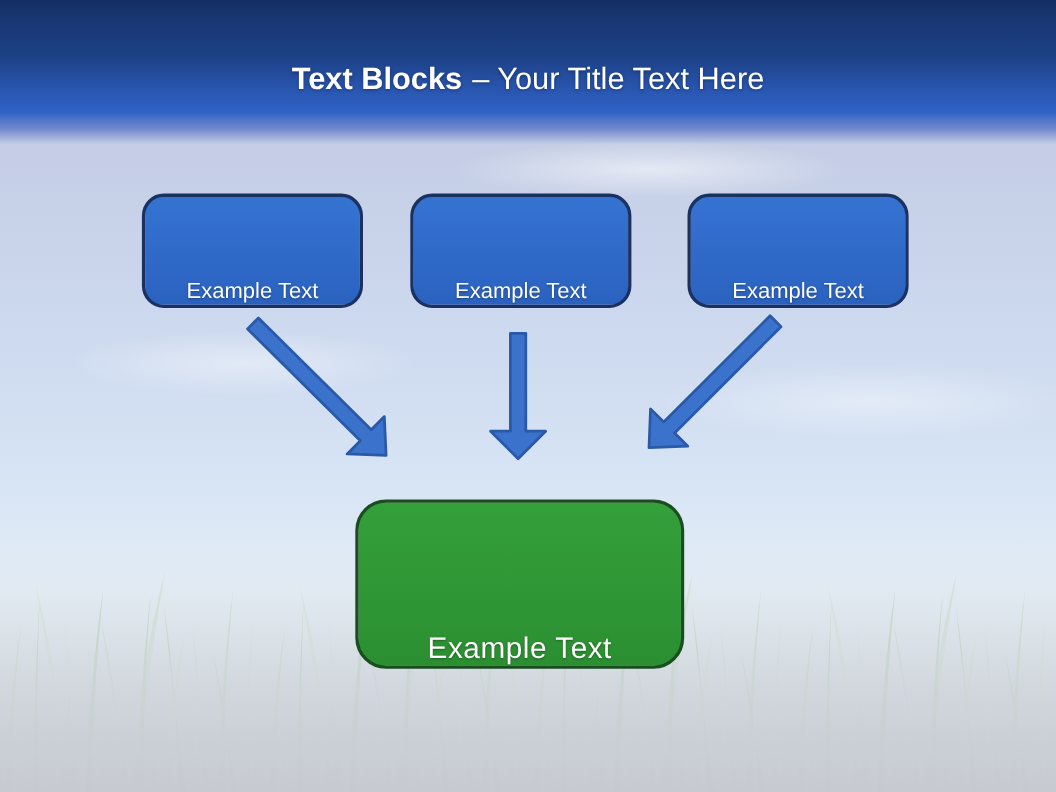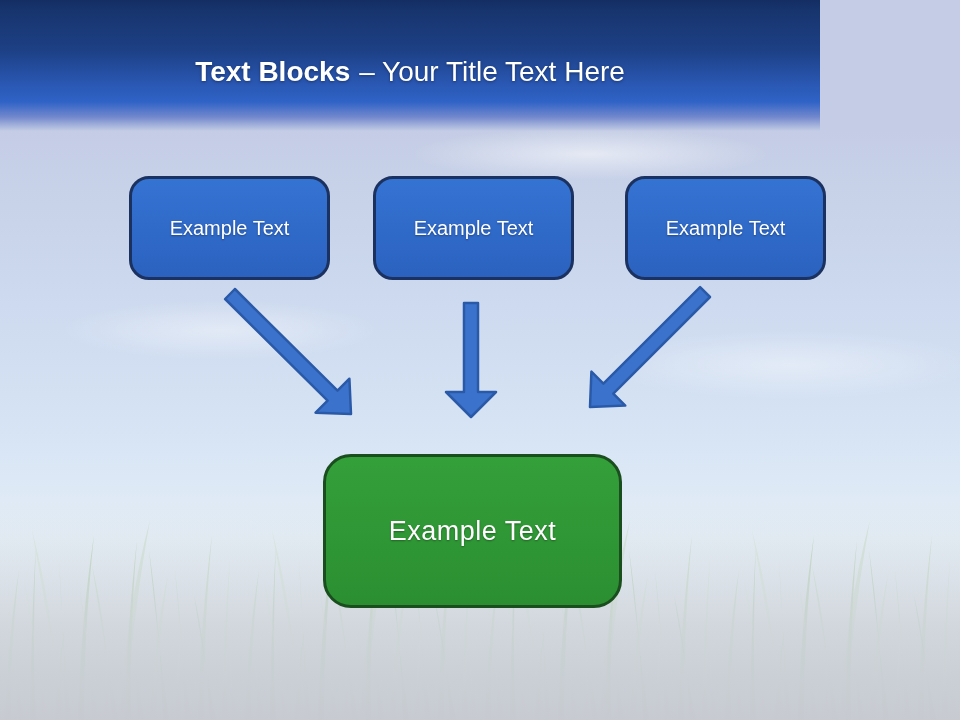--- a/index.html
+++ b/index.html
@@ -12,21 +12,21 @@
     position: relative;
     width: 960px; height: 720px;
     overflow: hidden;
     background: linear-gradient(180deg,
       #c4cde5 130px, #ccd8ee 280px, #d5e3f4 420px,
       #dfeaf6 500px, #e2ebf2 540px, #d3d8de 640px, #c9ccd3 720px);
   }
   
   .titlebar {
     position: absolute; left: 0; top: 0;
-    width: 820px; height: 132px;
+    width: 960px; height: 132px;
     background: linear-gradient(180deg,
       #142e63 0px, #17346d 10px, #1d4085 50px, #2a58b4 85px,
       #2f63c6 102px, #7288cd 117px, rgba(196,205,229,0) 131px);
   }
   .title {
     position: absolute; left: 0; top: 54px;
     width: 100%; text-align: center;
     color: #ffffff; font-size: 28px; line-height: 36px;
     text-shadow: 0 1px 3px rgba(0,0,0,0.35);
     white-space: nowrap;
@@ -39,21 +39,21 @@
     background: radial-gradient(ellipse at center, rgba(255,255,255,0.55), rgba(255,255,255,0) 70%); }
   .cloud-2 { left: 60px;  top: 300px; width: 320px; height: 60px;
     background: radial-gradient(ellipse at center, rgba(255,255,255,0.40), rgba(255,255,255,0) 70%); }
   .cloud-3 { left: 600px; top: 330px; width: 380px; height: 70px;
     background: radial-gradient(ellipse at center, rgba(255,255,255,0.38), rgba(255,255,255,0) 70%); }
   
   .grass { position: absolute; left: 0; bottom: 0; width: 960px; height: 210px; display: block; }
   
   .block {
     position: absolute;
-    display: flex; align-items: center; justify-content: center;
+    display: flex; align-items: flex-end; justify-content: center;
     box-sizing: border-box;
     color: #ffffff;
     text-shadow: 0 1px 2px rgba(0,0,0,0.35);
   }
   .block-blue {
     width: 201px; height: 104px; top: 176px;
     background: linear-gradient(180deg, #3573d2, #2b62c0);
     border: 3px solid #1b3260;
     border-radius: 20px;
     font-size: 20px;

